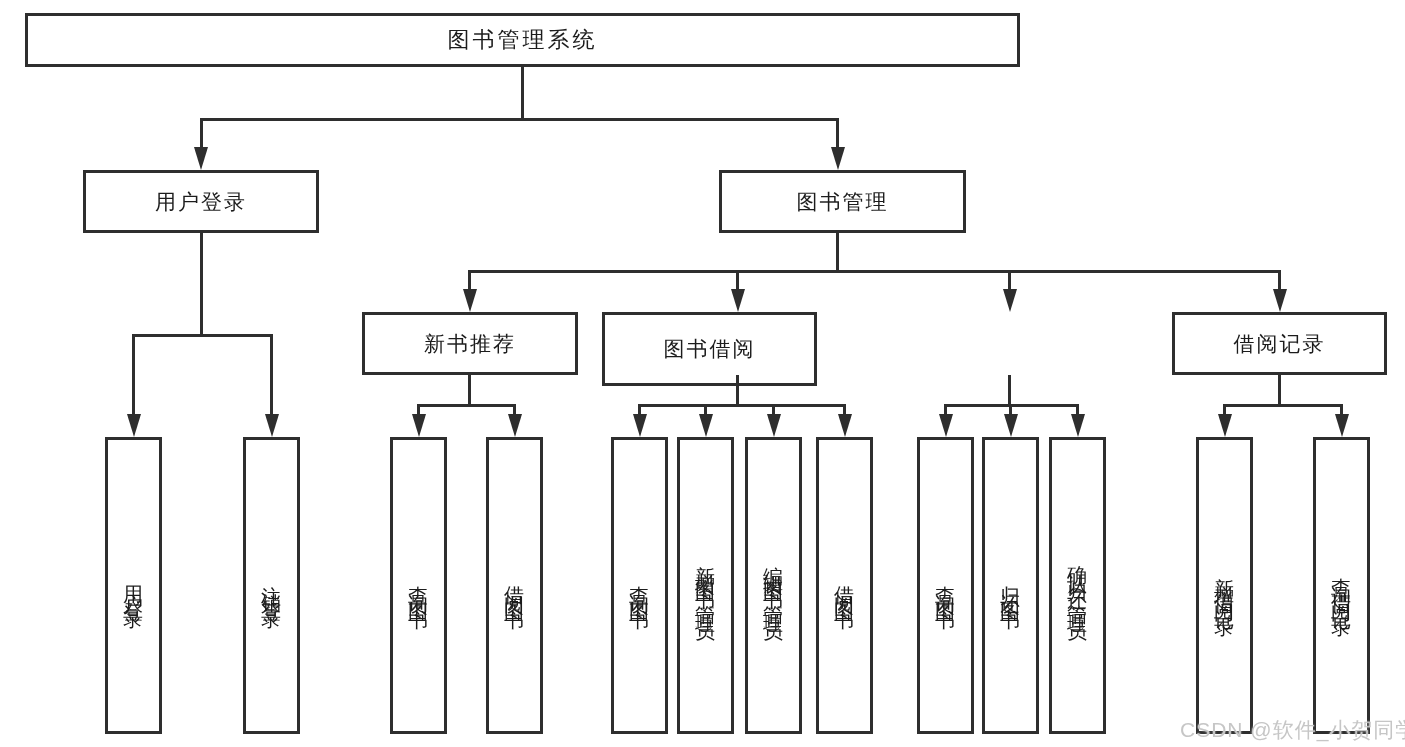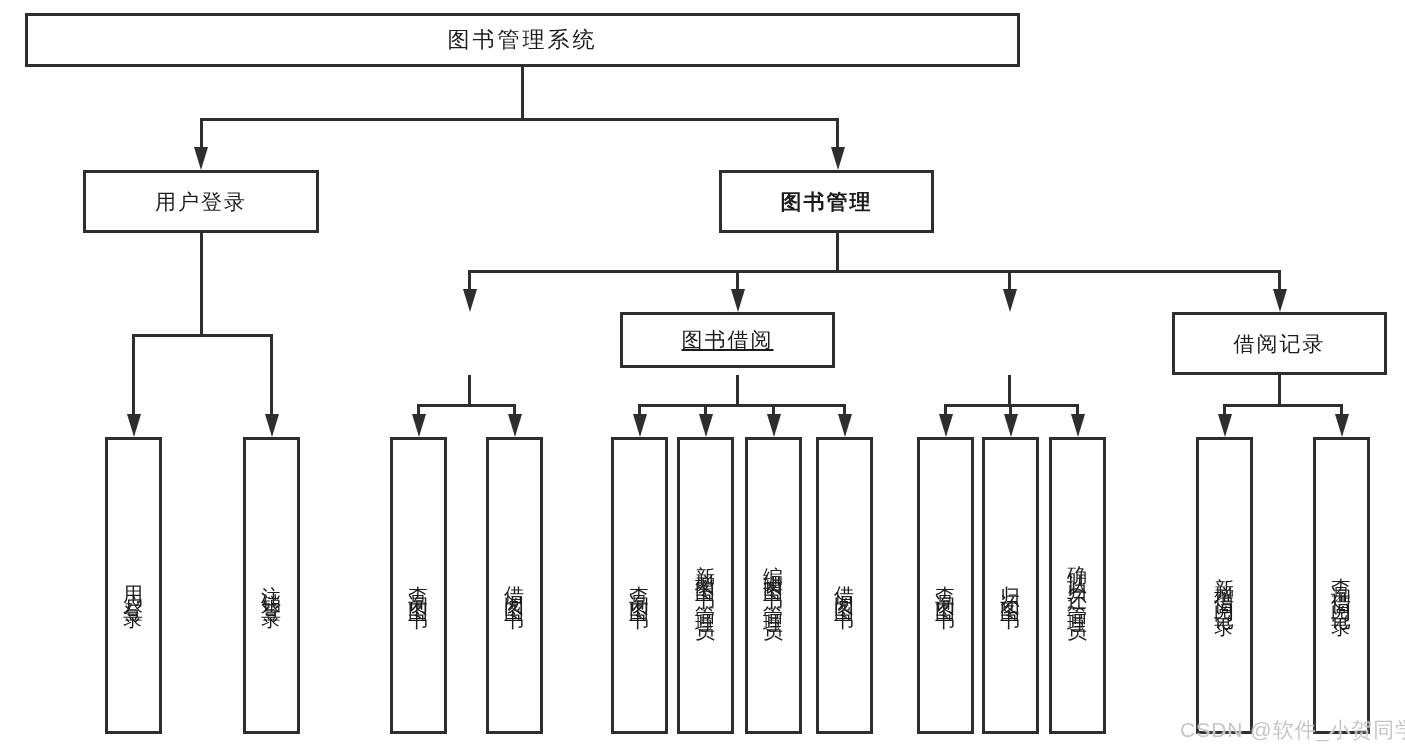--- a/index.html
+++ b/index.html
@@ -43,24 +43,25 @@
 </style>
 </head>
 <body>
 
 <div id="stage">
 
   <div class="box root-label" style="left:25px;top:13px;width:995px;height:54px;">图书管理系统</div>
 
   <div class="box h-label" style="left:83px;top:170px;width:236px;height:63px;">用户登录</div>
 
-  <div class="box h-label" style="left:719px;top:170px;width:215px;height:63px;font-weight:bold;">图书管理</div>
+  <div class="box h-label" style="left:719px;top:170px;width:247px;height:63px;">图书管理</div>
 
+  <div class="box h-label" style="left:362px;top:312px;width:216px;height:63px;">新书推荐</div>
 
-  <div class="box h-label" style="left:620px;top:312px;width:215px;height:56px;text-decoration:underline;">图书借阅</div>
+  <div class="box h-label" style="left:602px;top:312px;width:215px;height:74px;">图书借阅</div>
 
 
   <div class="box h-label" style="left:1172px;top:312px;width:215px;height:63px;">借阅记录</div>
 
   <div class="box leaf" style="left:105px;top:437px;">
     <span class="v-label">用户登录</span>
   </div>
   <div class="box leaf" style="left:243px;top:437px;">
     <span class="v-label">注销登录</span>
   </div>

